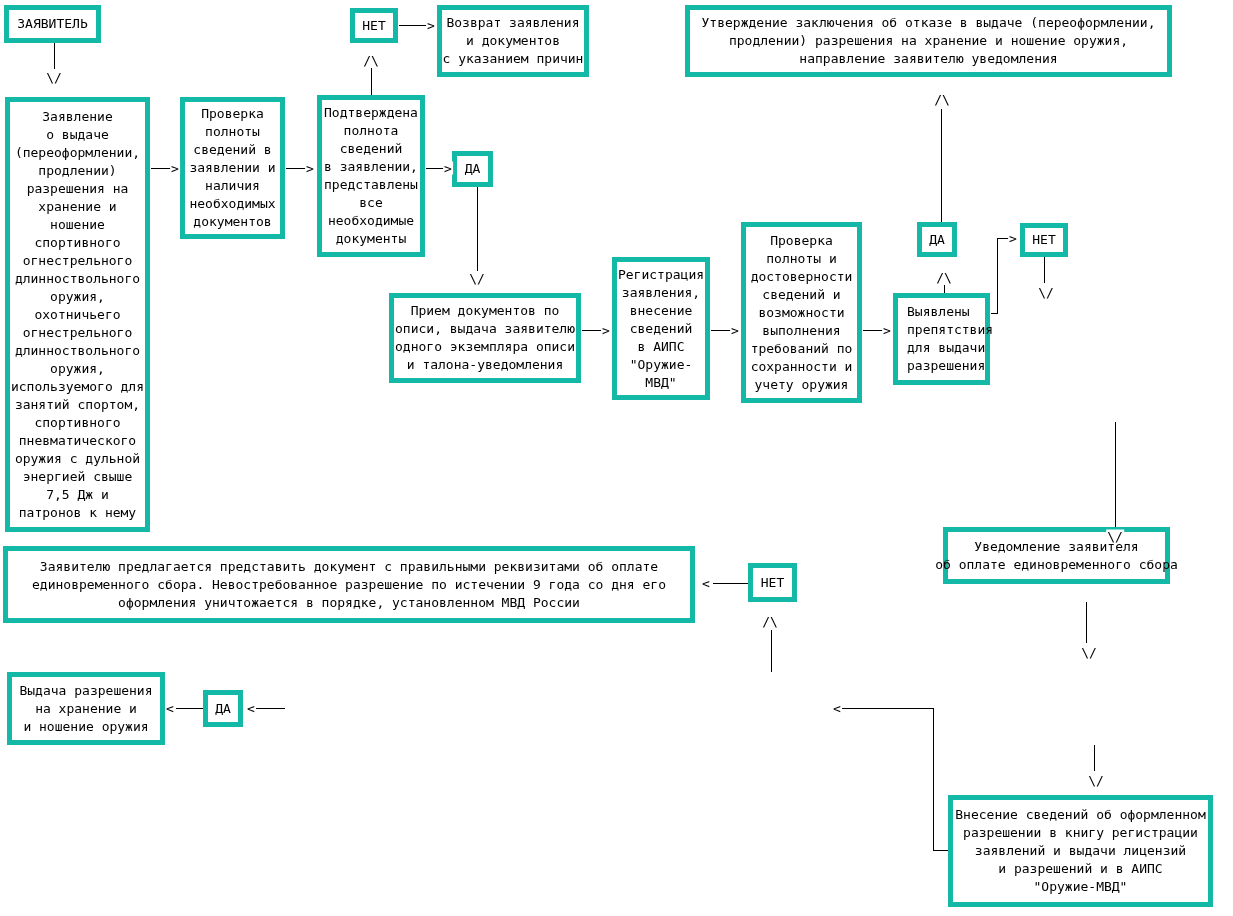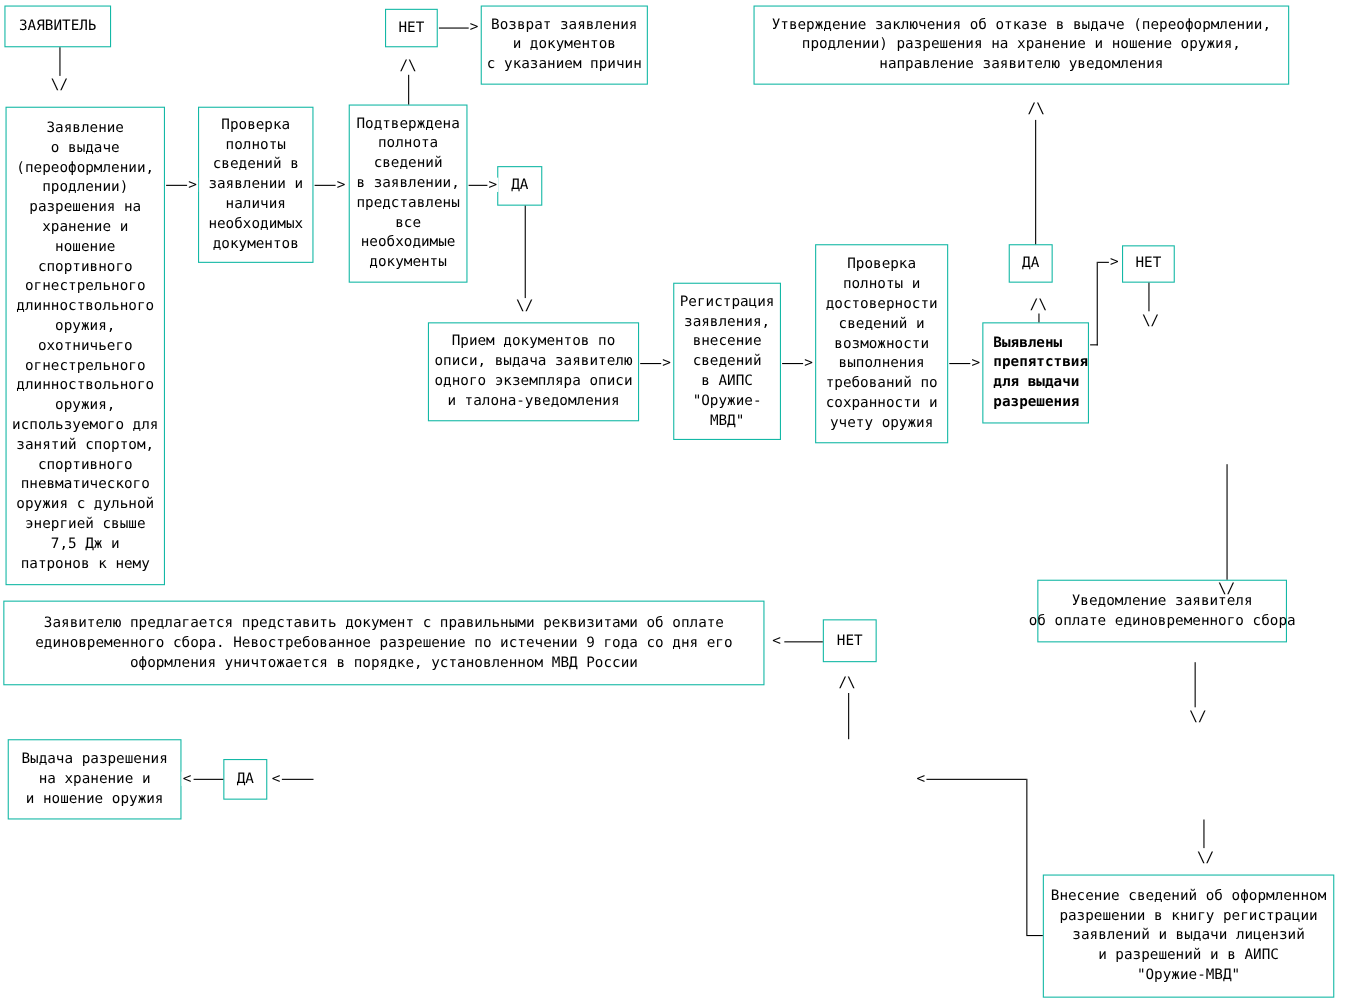--- a/index.html
+++ b/index.html
@@ -2,25 +2,25 @@
 <html><head>
 <meta charset="utf-8">
 <style>
   html,body{margin:0;padding:0;background:#fff;}
   .canvas{
     position:relative;width:1233px;height:916px;background:#fff;overflow:hidden;
     font-family:"DejaVu Sans Mono","Liberation Mono",monospace;
     font-size:13px;line-height:18px;color:#000;
   }
   .node{
-    position:absolute;box-sizing:border-box;border:1px solid #14b8a6;background:#fff;
+    position:absolute;box-sizing:border-box;border:5px solid #14b8a6;background:#fff;
     display:flex;align-items:center;justify-content:center;
     text-align:center;white-space:pre;padding:1px 2px;
   }
-  .node.ta-l{justify-content:flex-start;text-align:left;padding-left:9px;font-weight:bold;}
+  .node.ta-l{justify-content:flex-start;text-align:left;padding-left:9px;}
   .ln{position:absolute;background:#000;}
   .ah{
     position:absolute;white-space:pre;font-size:13px;line-height:13px;
     transform:translate(-50%,-50%);background:#fff;padding:0 1px;
   }
   
   .n-applicant{left:4px;top:5px;width:97px;height:38px}
   .n-application{left:5px;top:97px;width:145px;height:435px}
   .n-check1{left:180px;top:97px;width:105px;height:142px}
   .n-confirmed{left:317px;top:95px;width:108px;height:162px}

